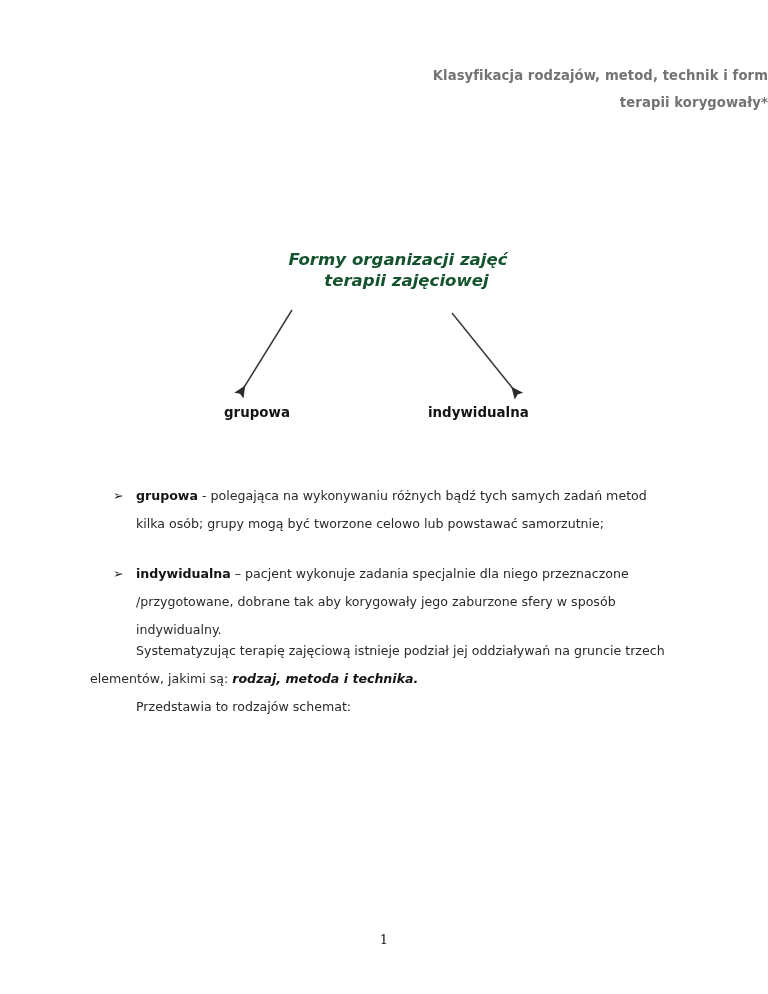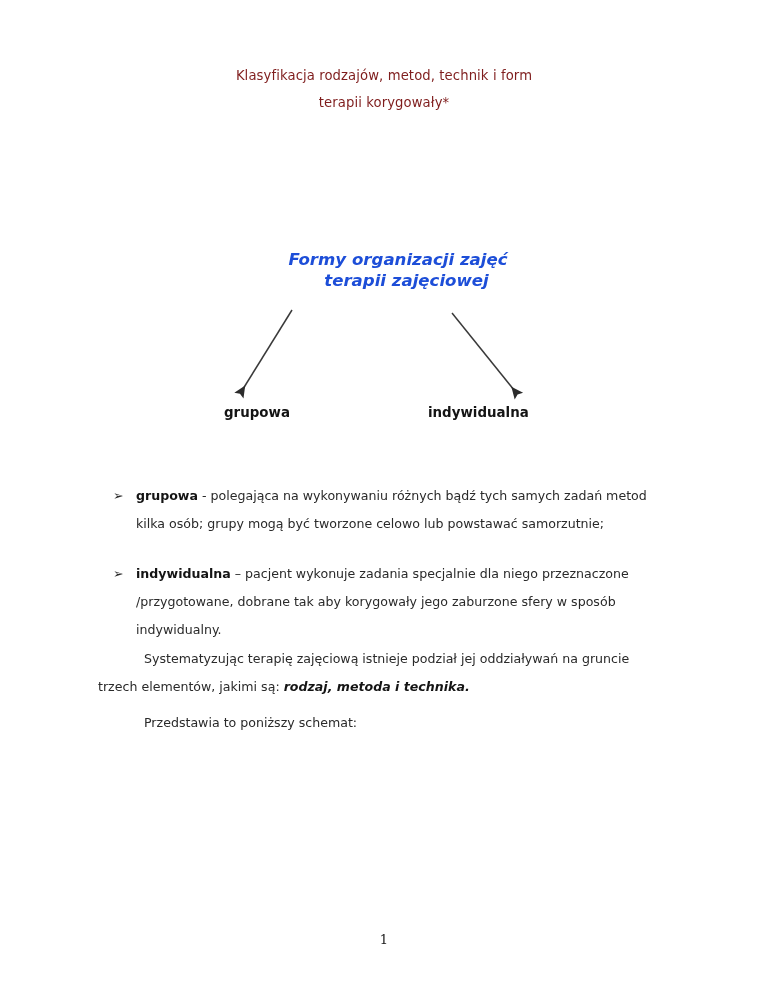--- a/index.html
+++ b/index.html
@@ -20,43 +20,43 @@
     position: absolute;
     inset: 0;
   }
 
   
   .doc-title {
     position: absolute;
     left: 0;
     right: 0;
     top: 62px;
-    text-align: center;
-    font-weight: normal;
+    text-align: right;
+    font-weight: bold;
     font-size: 13.2px;
     line-height: 27px;
     letter-spacing: 0.1px;
-    color: #7f1d1d;
+    color: #737373;
   }
   .doc-title .line2 {
     display: block;
   }
 
   
   .diagram-heading {
     position: absolute;
     left: 0;
     right: 0;
     top: 249px;
     text-align: center;
     font-weight: bold;
     font-style: italic;
     font-size: 16.6px;
     line-height: 21px;
-    color: #1d4ed8;
+    color: #14532d;
     padding-left: 28px;
   }
   .diagram-heading .line2 {
     display: block;
     margin-left: 17px;
   }
 
   
   .arrows {
     position: absolute;
@@ -118,21 +118,21 @@
   .closing {
     position: absolute;
     left: 90px;
     top: 637px;
     width: 580px;
     font-size: 12.6px;
     line-height: 28px;
     color: #2a2a2a;
   }
   .closing p {
-    margin: 8px;
+    margin: 0;
   }
   .closing .indent {
     text-indent: 46px;
   }
   .closing .bolditalic {
     font-weight: bold;
     font-style: italic;
     color: #141414;
   }
 
@@ -188,18 +188,18 @@
 
     <div class="bullet-item">
       <span class="marker">➢</span>
       <b>indywidualna</b><span> – </span><span>pacjent wykonuje zadania specjalnie dla niego przeznaczone /przygotowane, dobrane tak aby korygowały jego zaburzone sfery w sposób indywidualny.</span>
     </div>
 
   </div>
 
   <div class="closing">
     <p class="indent"><span>Systematyzując terapię zajęciową istnieje  podział jej oddziaływań na gruncie trzech elementów, jakimi są: </span><span class="bolditalic">rodzaj, metoda i technika.</span></p>
-    <p class="indent">Przedstawia to poniższy schemat:</p>
+    <p class="indent">Przedstawia to rodzajów schemat:</p>
   </div>
 
   <div class="page-number">1</div>
 
 </div>
 
 </body></html>

